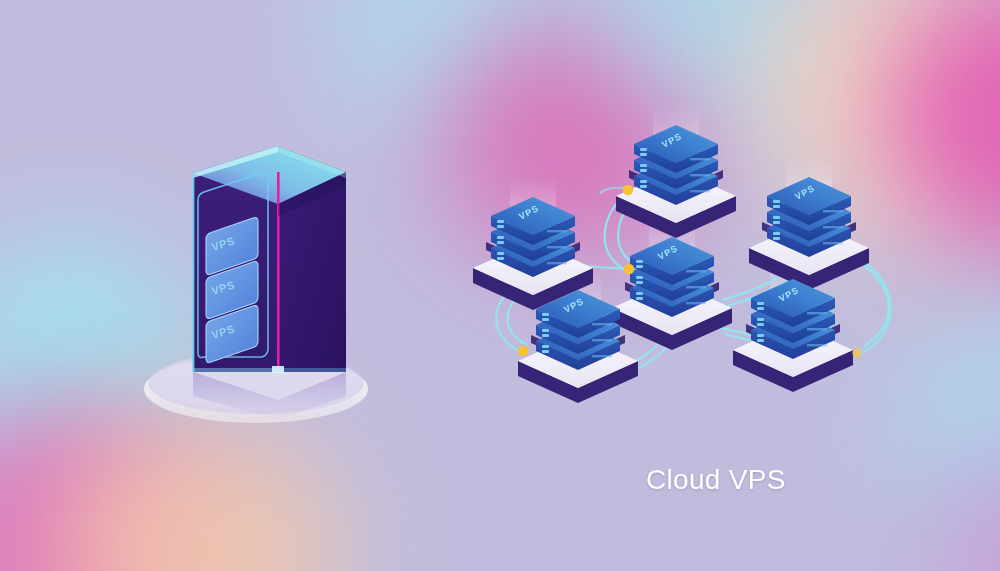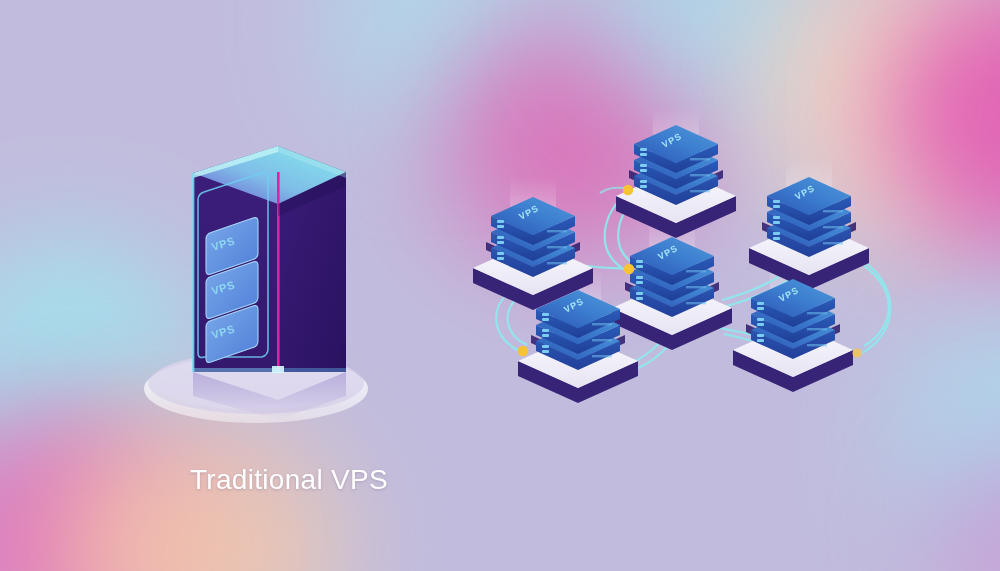--- a/index.html
+++ b/index.html
@@ -383,16 +383,16 @@
     </g>
 
     <g>
       <circle cx="628" cy="190" r="5.2" fill="#f7c233"></circle>
       <circle cx="629" cy="269" r="5.2" fill="#f7c233"></circle>
       <circle cx="523" cy="351" r="5.2" fill="#f7c233"></circle>
       <circle cx="857" cy="353" r="4.6" fill="#f3c455" opacity=".85"></circle>
     </g>
   </svg>
 
-  <div class="caption" id="cap-traditional" style="left: 190px; top: 464px; color: rgb(255, 255, 255);">Traditional VPS</div>
-
+
+  <div class="caption" id="cap-cloud" style="left: 646px; top: 464px; color: rgb(255, 255, 255);">Cloud VPS</div>
 
 </div>
 
 </body></html>

